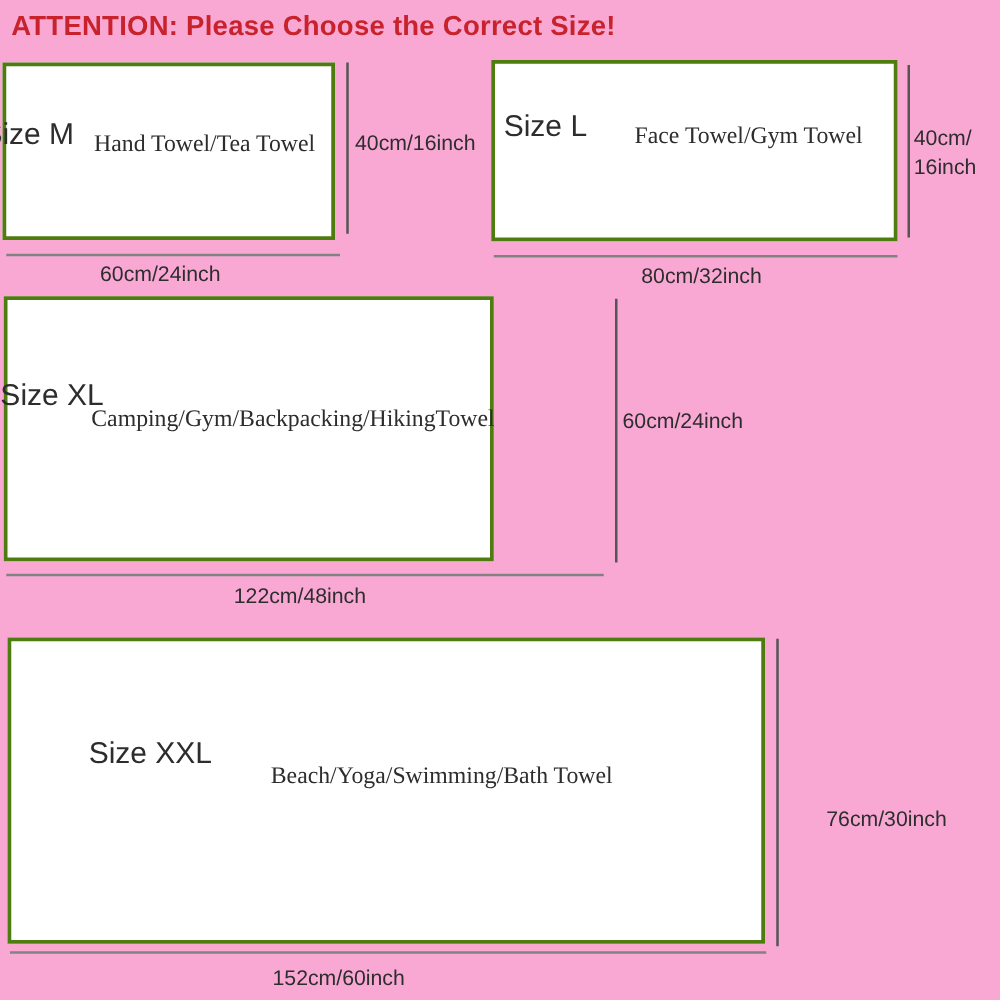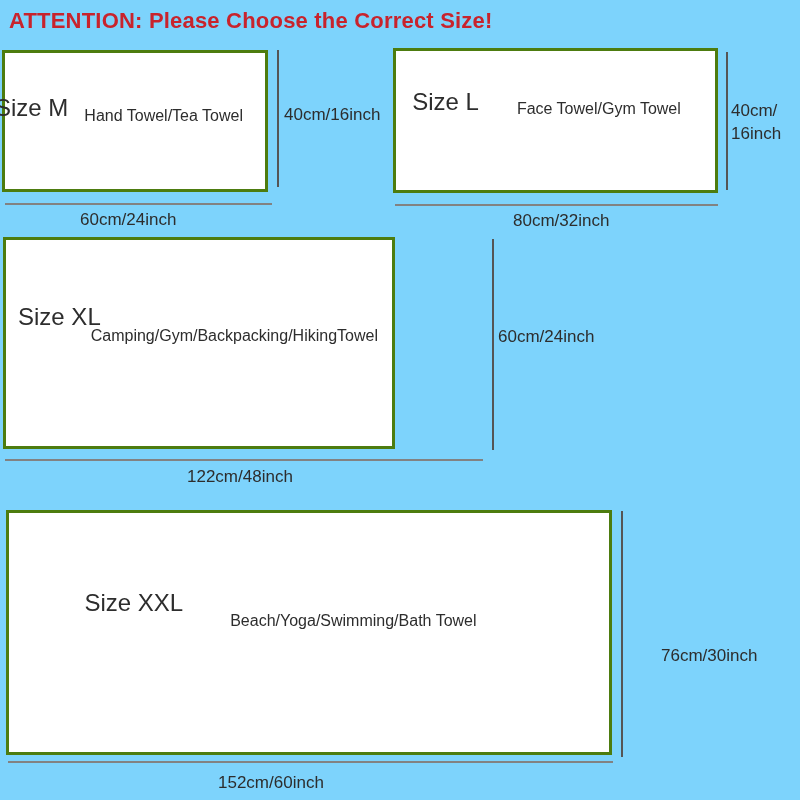--- a/index.html
+++ b/index.html
@@ -1,20 +1,20 @@
 <!DOCTYPE html>
 <html><head>
 <meta charset="utf-8">
 <style>
   html, body { margin: 0; padding: 0; background: #ffffff; }
   .canvas {
     position: relative;
     width: 800px;
     height: 800px;
-    background: #7dd3fc;
+    background: #f9a8d4;
     font-family: "Liberation Sans", "DejaVu Sans", sans-serif;
     color: #2d2d2d;
     overflow: hidden;
   }
 
   .page-title {
     position: absolute;
     left: 9px; top: 8px;
     font-size: 22px;
     font-weight: 700;
@@ -29,21 +29,21 @@
     box-sizing: border-box;
     border: 3px solid #4d7c0f;
     background: #ffffff;
     display: flex;
     flex-direction: row;
     align-items: center;
     justify-content: center;
     text-align: center;
   }
   .box-name { font-size: 24px; line-height: 26px; white-space: nowrap; }
-  .box-use  { font-size: 16px; line-height: 25px; white-space: nowrap; }
+  .box-use  { font-size: 19px; line-height: 25px; white-space: nowrap; font-family: Liberation Serif, serif; }
 
   .box-m   { left: 2px;   top: 50px;  width: 266px; height: 142px; padding-bottom: 12px; }
   .box-m .box-name { margin-bottom: 14px; transform: translateX(-24px); }
   .box-m .box-use  { transform: translateX(-8px); }
 
   .box-l   { left: 393px; top: 48px;  width: 325px; height: 145px; padding-bottom: 24px; }
   .box-l .box-name { margin-bottom: 13px; transform: translateX(-28px); }
   .box-l .box-use  { transform: translateX(10px); }
 
   .box-xl  { left: 3px;   top: 237px; width: 392px; height: 212px; padding-bottom: 16px; }

